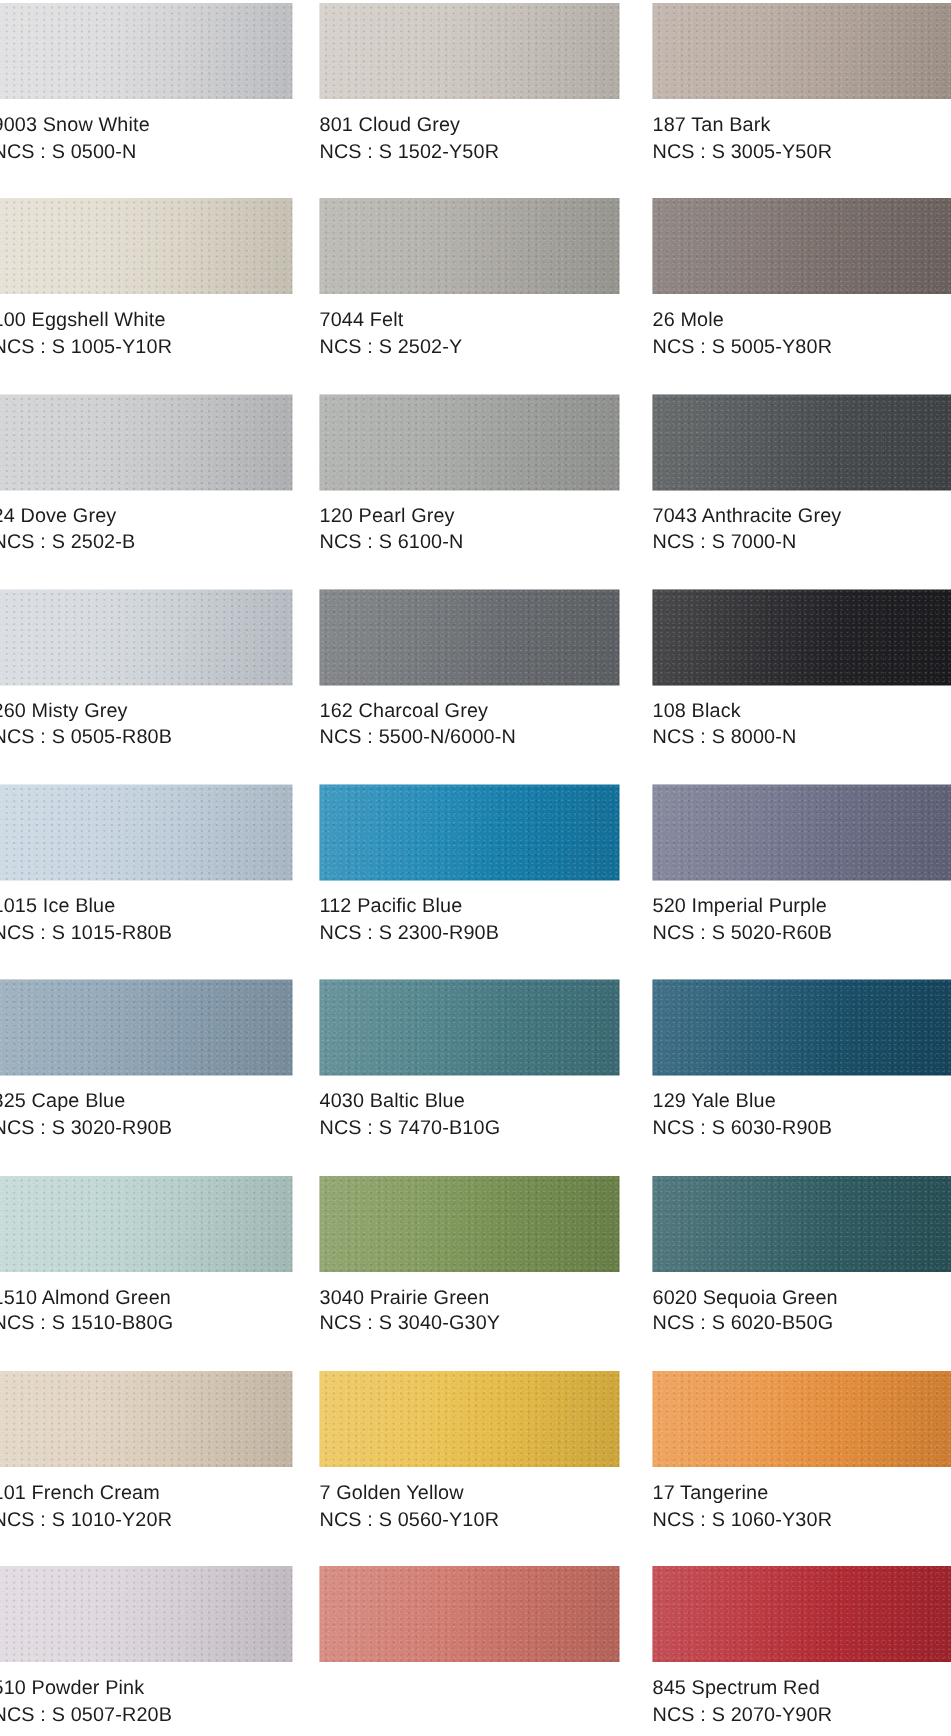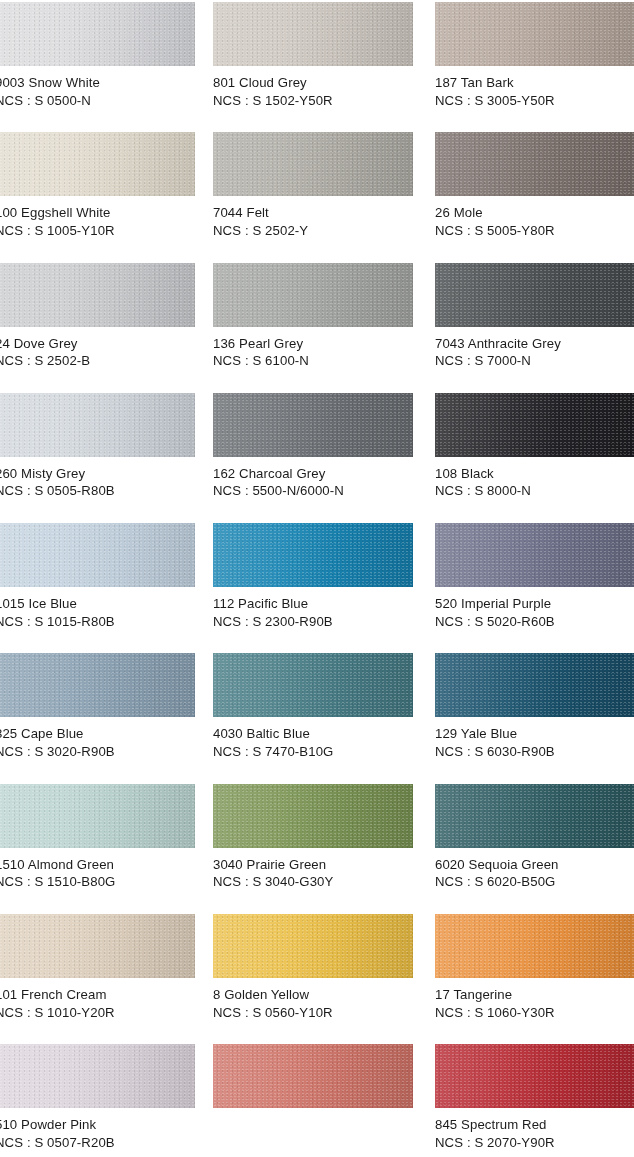--- a/index.html
+++ b/index.html
@@ -155,21 +155,21 @@
         <span class="ncs">NCS : S 2502-B</span>
       </div>
     </div>
     <div class="swatch-cell" style="display: block;"></div>
     <div class="swatch-cell">
       <div class="chip" style="background: linear-gradient(97deg, rgb(167, 169, 166) 0%, rgb(167, 169, 166) 34%, rgb(155, 157, 154) 100%);">
         <div class="sheen"></div>
         <div class="grain"></div>
       </div>
       <div class="caption">
-        <span class="name">136 Pearl Grey</span>
+        <span class="name">120 Pearl Grey</span>
         <span class="ncs">NCS : S 6100-N</span>
       </div>
     </div>
     <div class="swatch-cell" style="display: block;"></div>
     <div class="swatch-cell">
       <div class="chip" style="background: linear-gradient(97deg, rgb(76, 80, 82) 0%, rgb(76, 80, 82) 34%, rgb(67, 71, 74) 100%);">
         <div class="sheen"></div>
         <div class="grain"></div>
       </div>
       <div class="caption">
@@ -315,21 +315,21 @@
         <span class="ncs">NCS : S 1010-Y20R</span>
       </div>
     </div>
     <div class="swatch-cell" style="display: block;"></div>
     <div class="swatch-cell">
       <div class="chip" style="background: linear-gradient(97deg, rgb(236, 194, 79) 0%, rgb(236, 194, 79) 34%, rgb(226, 182, 63) 100%);">
         <div class="sheen"></div>
         <div class="grain"></div>
       </div>
       <div class="caption">
-        <span class="name">8 Golden Yellow</span>
+        <span class="name">7 Golden Yellow</span>
         <span class="ncs">NCS : S 0560-Y10R</span>
       </div>
     </div>
     <div class="swatch-cell" style="display: block;"></div>
     <div class="swatch-cell">
       <div class="chip" style="background: linear-gradient(97deg, rgb(236, 149, 68) 0%, rgb(236, 149, 68) 34%, rgb(226, 137, 53) 100%);">
         <div class="sheen"></div>
         <div class="grain"></div>
       </div>
       <div class="caption">

